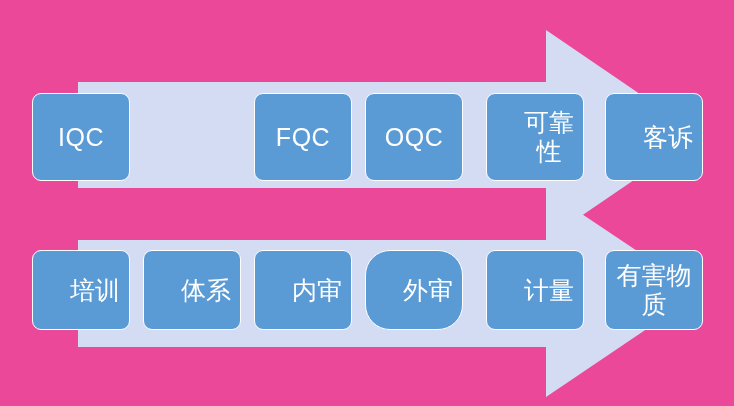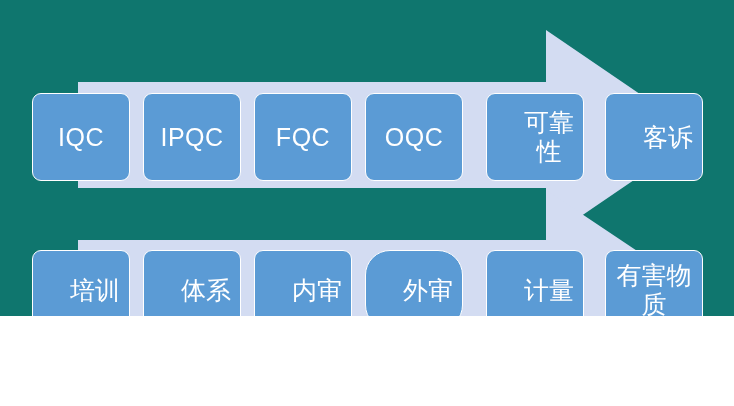--- a/index.html
+++ b/index.html
@@ -6,22 +6,22 @@
     margin: 0;
     padding: 0;
     background: #ffffff;
   }
   body {
     font-family: "Liberation Sans", "DejaVu Sans", sans-serif;
   }
   #canvas {
     position: relative;
     width: 734px;
-    height: 316px;
-    background: #0f766e;
+    height: 406px;
+    background: #ec4899;
     overflow: hidden;
   }
   .arrow-layer {
     position: absolute;
     left: 0;
     top: 0;
     width: 734px;
     height: 406px;
     pointer-events: none;
   }
@@ -60,23 +60,20 @@
 <div id="canvas">
 
   <svg class="arrow-layer" width="734" height="406" viewBox="0 0 734 406" xmlns="http://www.w3.org/2000/svg">
     <polygon points="78,82 546,82 546,30 700,135 546,240 546,188 78,188" fill="#D3DCF2"></polygon>
     <polygon points="78,240 546,240 546,190 700,293 546,397 546,347 78,347" fill="#D3DCF2"></polygon>
   </svg>
 
   <div class="node node-top" style="left:32px;  width:98px;">
     <span>IQC</span>
   </div>
-  <div class="node node-top" style="left:143px; width:98px;">
-    <span>IPQC</span>
-  </div>
   <div class="node node-top" style="left:254px; width:98px;">
     <span>FQC</span>
   </div>
   <div class="node node-top" style="left:365px; width:98px;">
     <span>OQC</span>
   </div>
   <div class="node node-top node-cjk" style="left:486px; width:98px;">
     <span>可靠性</span>
   </div>
   <div class="node node-top node-cjk" style="left:605px; width:98px;">

